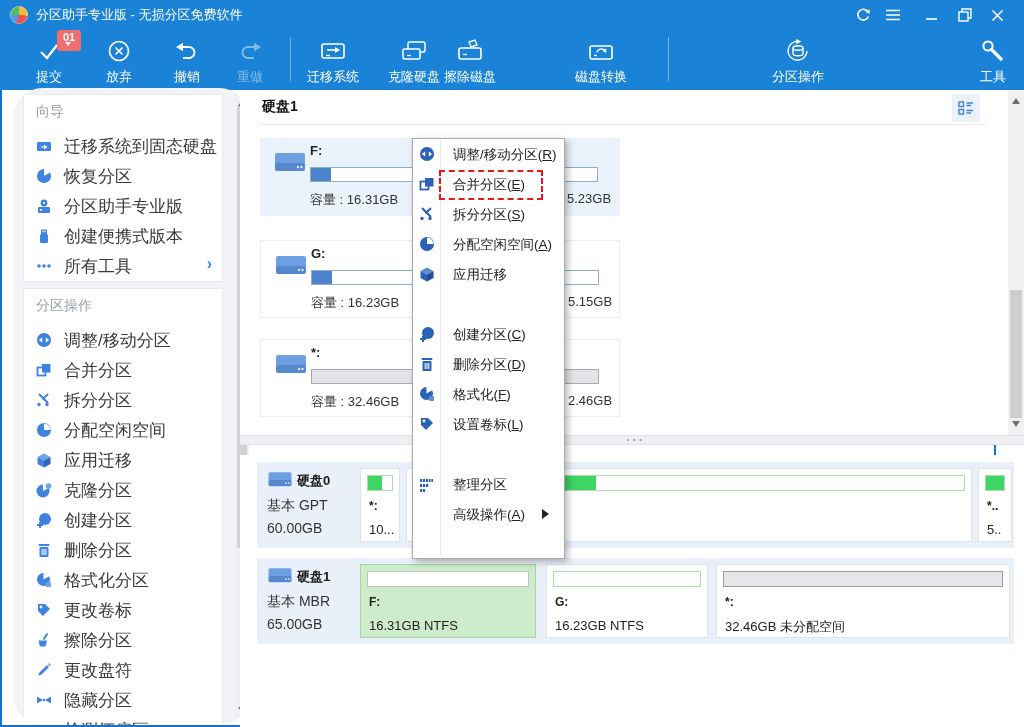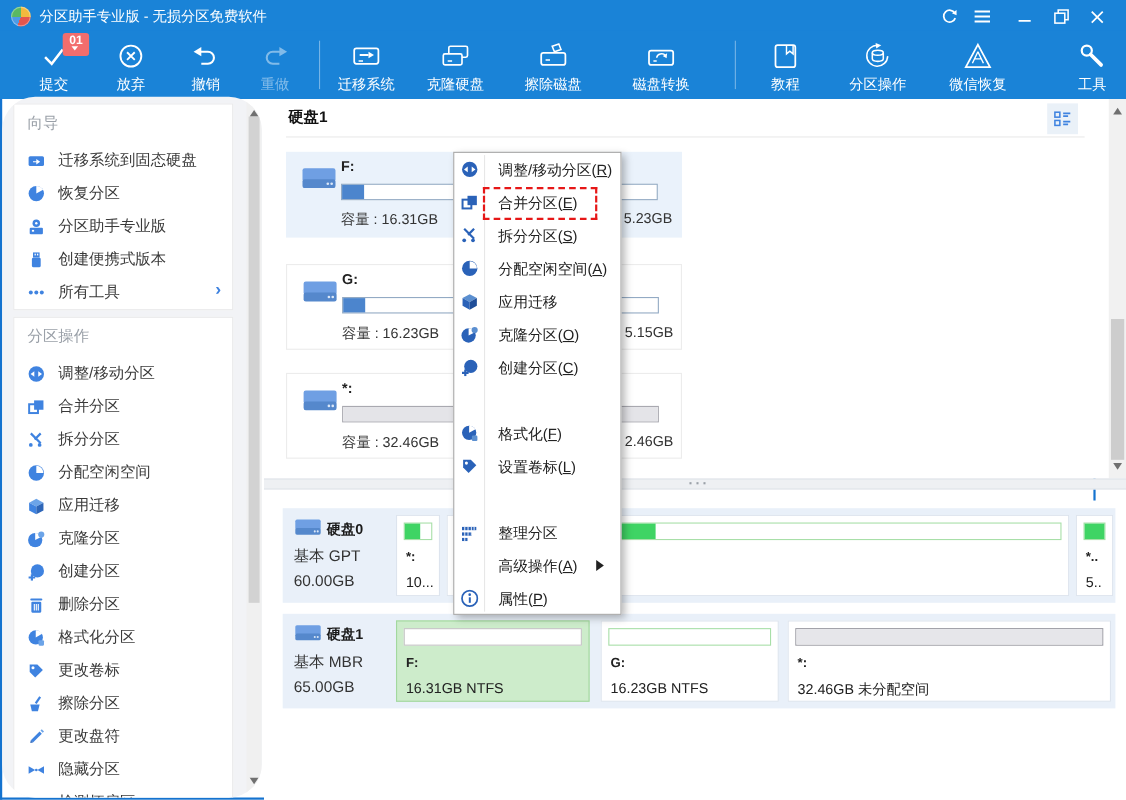--- a/index.html
+++ b/index.html
@@ -19,28 +19,28 @@
   .toolbar{position:absolute;top:28px;left:-2px;width:1024px;height:62px;background:#1a83d7;}
   .titem{position:absolute;top:6px;width:84px;height:52px;color:#fff;text-align:center;cursor:default;}
   .titem .tico{height:30px;display:flex;align-items:flex-end;justify-content:center;}
   .titem .tlabel{font-size:13px;margin-top:4px;color:#fff;}
   .titem.disabled{opacity:.45;}
   .tsep{position:absolute;top:9px;width:1px;height:44px;background:rgba(255,255,255,.4);}
   .badge{position:absolute;left:50px;top:-4px;min-width:24px;height:21px;background:#f håll26d6d;background:#f26d6d;border-radius:3px;color:#fff;font-size:11px;font-weight:bold;line-height:15px;}
   .badge:after{content:"";position:absolute;left:8px;bottom:2px;border:3px solid transparent;border-top:4px solid #fff;}
 
   
-  .sidebar{position:absolute;left:0;top:88px;width:236px;height:637px;background:#f2f3f6;overflow:hidden;border-radius:30px;}
+  .sidebar{position:absolute;left:11px;top:88px;width:236px;height:637px;background:#f2f3f6;overflow:hidden;border-radius:30px;}
   .card{position:absolute;left:10px;width:200px;background:#fff;border:1px solid #eaeaec;}
   .card1{top:6px;height:188px;}
   .card2{top:200px;height:520px;}
   .sec-title{position:absolute;left:12px;top:8px;font-size:14px;color:#9aa0a8;}
   .sitem{position:absolute;left:0;width:198px;height:30px;display:flex;align-items:center;cursor:pointer;}
   .sitem .sico{width:16px;height:16px;margin-left:12px;flex:none;}
-  .sitem .slabel{margin-left:12px;font-size:14px;color:#3a3a3a;white-space:nowrap;}
+  .sitem .slabel{margin-left:12px;font-size:17px;color:#3a3a3a;white-space:nowrap;}
   .chev{position:absolute;right:10px;color:#3f83e0;font-size:16px;font-weight:bold;top:4px;}
   .sscroll{position:absolute;left:222px;top:4px;width:14px;height:629px;background:#f0f0f0;}
   .sthumb{position:absolute;left:2px;top:14px;width:10px;height:442px;background:#d2d2d2;}
   .arr{position:absolute;left:3px;width:0;height:0;border:4px solid transparent;}
   .arr-up{top:4px;border-bottom:6px solid #707070;}
   .arr-dn{bottom:4px;border-top:6px solid #707070;}
 
   
   .maintop{position:absolute;left:238px;top:90px;width:768px;height:345px;background:#fff;}
   .disk-title{position:absolute;left:22px;top:8px;font-size:14px;font-weight:bold;color:#111;}
@@ -202,21 +202,21 @@
       <div class="tico">
         <svg width="28" height="26" viewBox="0 0 28 26">
             <rect x="8" y="4" width="17" height="10" rx="1.5" stroke="#fff" stroke-width="1.5" fill="none"></rect>
             <rect x="3" y="11" width="17" height="10" rx="1.5" stroke="#fff" stroke-width="1.5" fill="#1a83d7"></rect>
             <path d="M7 17.5 H11" stroke="#fff" stroke-width="1.3"></path>
           </svg>
       </div>
       <div class="tlabel">克隆硬盘</div>
     </div>
 
-    <div class="titem" style="left:461px">
+    <div class="titem" style="left:428px">
       <div class="tico">
         <svg width="28" height="26" viewBox="0 0 28 26">
             <rect x="3" y="10" width="22" height="11" rx="2" stroke="#fff" stroke-width="1.6" fill="none"></rect>
             <polygon points="13,4 19,2 21,7 15,9" stroke="#fff" stroke-width="1.4" fill="none"></polygon>
             <path d="M7 16.5 H11" stroke="#fff" stroke-width="1.3"></path>
           </svg>
       </div>
       <div class="tlabel">擦除磁盘</div>
     </div>
 
@@ -227,51 +227,33 @@
             <path d="M10 14.5 A4.5 4 0 0 1 18 12.5" stroke="#fff" stroke-width="1.4" fill="none"></path>
             <polygon points="19.5,10.5 19,15 15.5,13" fill="#fff"></polygon>
             <path d="M7 17.5 H10" stroke="#fff" stroke-width="1.3"></path>
           </svg>
       </div>
       <div class="tlabel">磁盘转换</div>
     </div>
 
     <div class="tsep" style="left:668px"></div>
 
-    <div class="titem" style="left:672px">
-      <div class="tico">
-        <svg width="24" height="26" viewBox="0 0 24 26">
-            <rect x="3" y="3" width="18" height="20" rx="2" stroke="#fff" stroke-width="1.6" fill="none"></rect>
-            <path d="M13 3 V11 L16 8.5 L19 11 V3" stroke="#fff" stroke-width="1.3" fill="none"></path>
-          </svg>
-      </div>
-      <div class="tlabel">教程</div>
-    </div>
 
     <div class="titem" style="left:756px">
       <div class="tico">
         <svg width="28" height="26" viewBox="0 0 28 26">
             <ellipse cx="14" cy="10" rx="5" ry="2.3" stroke="#fff" stroke-width="1.4" fill="none"></ellipse>
             <path d="M9 10 V15.5 A5 2.3 0 0 0 19 15.5 V10" stroke="#fff" stroke-width="1.4" fill="none"></path>
             <path d="M23 13 A9.5 9.5 0 1 1 14 3.2" stroke="#fff" stroke-width="1.4" fill="none"></path>
             <polygon points="12,1 17.2,3.2 12.6,6.2" fill="#fff"></polygon>
           </svg>
       </div>
       <div class="tlabel">分区操作</div>
     </div>
 
-    <div class="titem" style="left:847px">
-      <div class="tico">
-        <svg width="28" height="26" viewBox="0 0 28 26">
-            <polygon points="14,2.5 25,23 3,23" stroke="#fff" stroke-width="1.6" fill="none"></polygon>
-            <path d="M14 9 L19 19.5 M14 9 L9 19.5 M11 15.5 H17" stroke="#fff" stroke-width="1.3" fill="none"></path>
-          </svg>
-      </div>
-      <div class="tlabel">微信恢复</div>
-    </div>
 
     <div class="titem" style="left:951px">
       <div class="tico">
         <svg width="26" height="26" viewBox="0 0 26 26">
             <circle cx="8" cy="8" r="4.6" stroke="#fff" stroke-width="2" fill="none"></circle>
             <path d="M11.5 11.5 L21 21" stroke="#fff" stroke-width="3.4" stroke-linecap="round"></path>
           </svg>
       </div>
       <div class="tlabel">工具</div>
     </div>
@@ -676,38 +658,38 @@
     <div class="mi" style="top:120px">
       <span class="mico">
           <svg width="16" height="16" viewBox="0 0 16 16">
             <polygon points="8,1.5 14.5,5 8,8.5 1.5,5" fill="#5b8fd0"></polygon>
             <polygon points="1.5,5 8,8.5 8,15.5 1.5,12" fill="#2a62b8"></polygon>
             <polygon points="14.5,5 8,8.5 8,15.5 14.5,12" fill="#1f4e98"></polygon>
           </svg>
         </span>
       <span class="mlabel"><span>应用迁移</span></span>
     </div>
-    <div class="mi" style="top:150px">
-      <span class="mico">
-          <svg width="16" height="16" viewBox="0 0 16 16">
-            <circle cx="7" cy="9" r="6.5" fill="#2a62b8"></circle>
-            <path d="M7 9 L7 2.5 A6.5 6.5 0 0 1 12.8 6 Z" fill="#fff"></path>
-            <circle cx="12.5" cy="4" r="2.8" fill="#5b8fd0"></circle>
-          </svg>
-        </span>
-      <span class="mlabel"><span>克隆分区</span><span class="mkey"><span class="mkey-ch">O</span></span></span>
-    </div>
     <div class="mi" style="top:180px">
       <span class="mico">
           <svg width="16" height="16" viewBox="0 0 16 16">
             <circle cx="9" cy="7" r="6" fill="#2a62b8"></circle>
             <path d="M4 10 V16 M1 13 H7" stroke="#2a62b8" stroke-width="2"></path>
           </svg>
         </span>
       <span class="mlabel"><span>创建分区</span><span class="mkey"><span class="mkey-ch">C</span></span></span>
+    </div>
+    <div class="mi" style="top:210px">
+      <span class="mico">
+          <svg width="16" height="16" viewBox="0 0 16 16">
+            <rect x="2.5" y="2" width="11" height="2" rx="1" fill="#2a62b8"></rect>
+            <rect x="3.5" y="5" width="9" height="10" rx="1" fill="#2a62b8"></rect>
+            <path d="M6.2 7 V13 M8 7 V13 M9.8 7 V13" stroke="#fff" stroke-width="1"></path>
+          </svg>
+        </span>
+      <span class="mlabel"><span>删除分区</span><span class="mkey"><span class="mkey-ch">D</span></span></span>
     </div>
     <div class="mi" style="top:240px">
       <span class="mico">
           <svg width="16" height="16" viewBox="0 0 16 16">
             <circle cx="7.5" cy="7.5" r="6.5" fill="#2a62b8"></circle>
             <path d="M7.5 7.5 L7.5 1 A6.5 6.5 0 0 1 13.3 4.2 Z" fill="#fff"></path>
             <rect x="10" y="10" width="5" height="5" rx="1" fill="#5b8fd0"></rect>
           </svg>
         </span>
       <span class="mlabel"><span>格式化</span><span class="mkey"><span class="mkey-ch">F</span></span></span>
@@ -729,27 +711,17 @@
             <rect x="1" y="13" width="5" height="3" fill="#2a62b8"></rect>
             <path d="M3.5 3 V16 M6.5 3 V11 M9.5 3 V11 M12 3 V6" stroke="#fff" stroke-width="0.8"></path>
           </svg>
         </span>
       <span class="mlabel"><span>整理分区</span></span>
     </div>
     <div class="mi" style="top:360px">
       <span class="mlabel"><span>高级操作</span><span class="mkey"><span class="mkey-ch">A</span></span></span>
       <span class="subarrow"></span>
     </div>
-    <div class="mi" style="top:390px">
-      <span class="mico">
-          <svg width="16" height="16" viewBox="0 0 16 16">
-            <circle cx="8" cy="8" r="7" stroke="#2a62b8" stroke-width="1.6" fill="none"></circle>
-            <rect x="7.2" y="7" width="1.8" height="5" fill="#2a62b8"></rect>
-            <circle cx="8" cy="4.6" r="1.2" fill="#2a62b8"></circle>
-          </svg>
-        </span>
-      <span class="mlabel"><span>属性</span><span class="mkey"><span class="mkey-ch">P</span></span></span>
-    </div>
 
     <div class="redbox"></div>
   </div>
 
 </div>
 
 </body></html>

